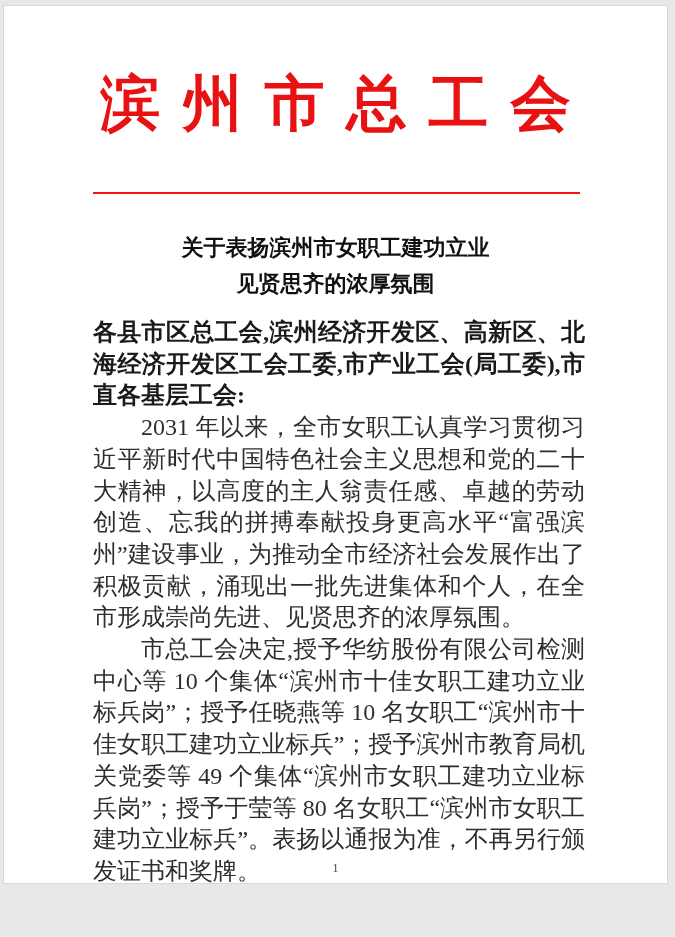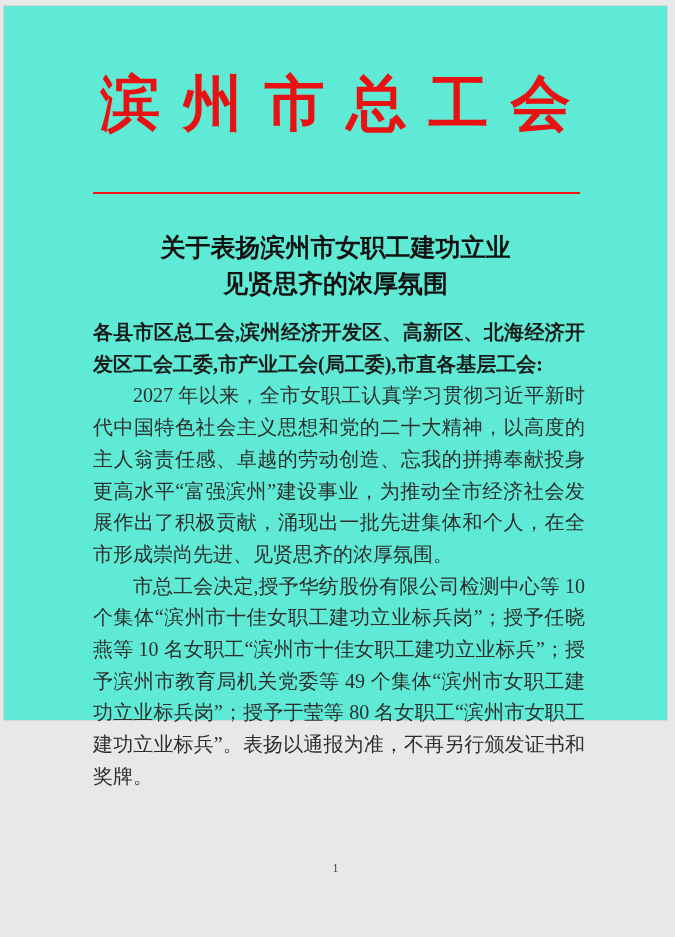--- a/index.html
+++ b/index.html
@@ -12,22 +12,22 @@
     width: 675px;
     height: 937px;
     background: #e8e8e8;
     overflow: hidden;
   }
   .page {
     position: absolute;
     left: 3px;
     top: 5px;
     width: 665px;
-    height: 716px;
-    background: #5eead4;
+    height: 879px;
+    background: #ffffff;
     border: 1px solid #d8d8d8;
     box-sizing: border-box;
     padding-left: 8px;
   }
   .org-header {
     position: absolute;
     top: 58px;
     left: 0;
     right: 0;
     text-align: center;
@@ -47,30 +47,30 @@
     height: 2px;
     background: var(--rule-red, #f21414);
   }
   .doc-title {
     position: absolute;
     top: 224px;
     left: 0;
     right: 0;
     text-align: center;
     font-weight: bold;
-    font-size: 25px;
+    font-size: 22px;
     line-height: 36px;
     color: #111111;
   }
   .content {
     position: absolute;
     top: 311px;
     left: 89px;
     width: 492px;
-    font-size: 20px;
+    font-size: 24px;
     line-height: 31.7px;
     text-align: justify;
     color: #2e2e2e;
   }
   .addressee {
     margin: 0;
     font-weight: bold;
     color: #1a1a1a;
   }
   .para {
@@ -97,19 +97,19 @@
 
     <div class="red-rule"></div>
 
     <div class="doc-title">
       <div>关于表扬滨州市女职工建功立业</div>
       <div>见贤思齐的浓厚氛围</div>
     </div>
 
     <div class="content">
       <p class="addressee">各县市区总工会,滨州经济开发区、高新区、北海经济开发区工会工委,市产业工会(局工委),市直各基层工会:</p>
-      <p class="para">2027 年以来，全市女职工认真学习贯彻习近平新时代中国特色社会主义思想和党的二十大精神，以高度的主人翁责任感、卓越的劳动创造、忘我的拼搏奉献投身更高水平“富强滨州”建设事业，为推动全市经济社会发展作出了积极贡献，涌现出一批先进集体和个人，在全市形成崇尚先进、见贤思齐的浓厚氛围。</p>
+      <p class="para">2031 年以来，全市女职工认真学习贯彻习近平新时代中国特色社会主义思想和党的二十大精神，以高度的主人翁责任感、卓越的劳动创造、忘我的拼搏奉献投身更高水平“富强滨州”建设事业，为推动全市经济社会发展作出了积极贡献，涌现出一批先进集体和个人，在全市形成崇尚先进、见贤思齐的浓厚氛围。</p>
       <p class="para">市总工会决定,授予华纺股份有限公司检测中心等 10 个集体“滨州市十佳女职工建功立业标兵岗”；授予任晓燕等 10 名女职工“滨州市十佳女职工建功立业标兵”；授予滨州市教育局机关党委等 49 个集体“滨州市女职工建功立业标兵岗”；授予于莹等 80 名女职工“滨州市女职工建功立业标兵”。表扬以通报为准，不再另行颁发证书和奖牌。</p>
     </div>
 
     <div class="page-number">1</div>
   </div>
 </div>
 
 </body></html>

